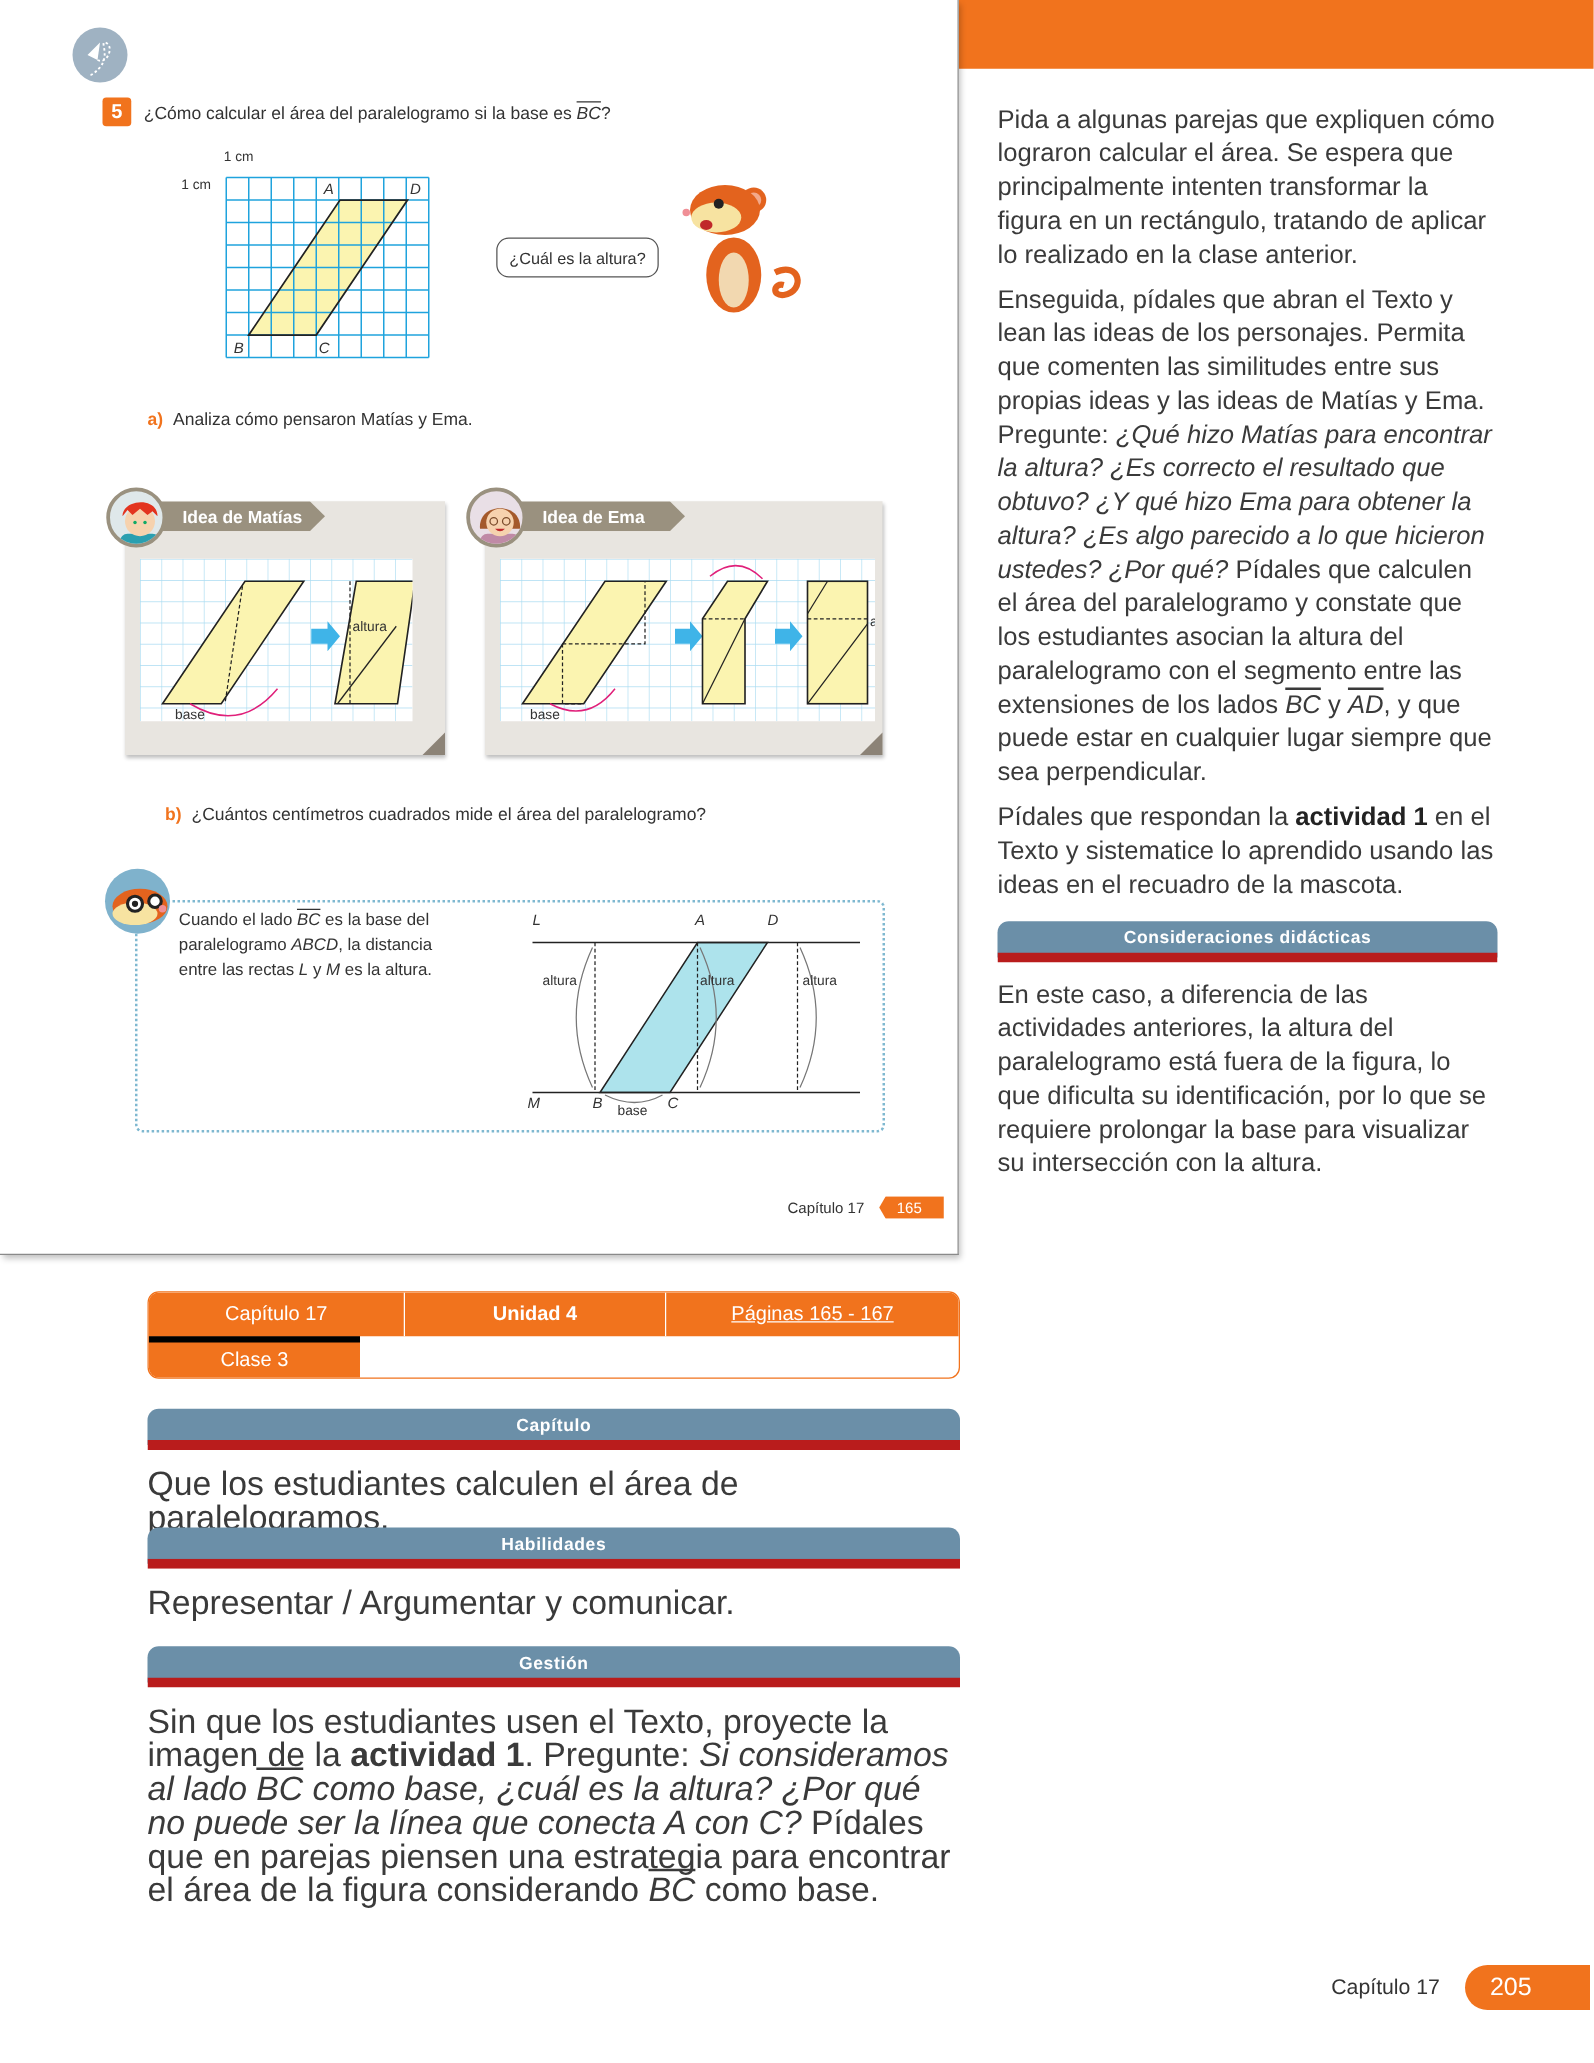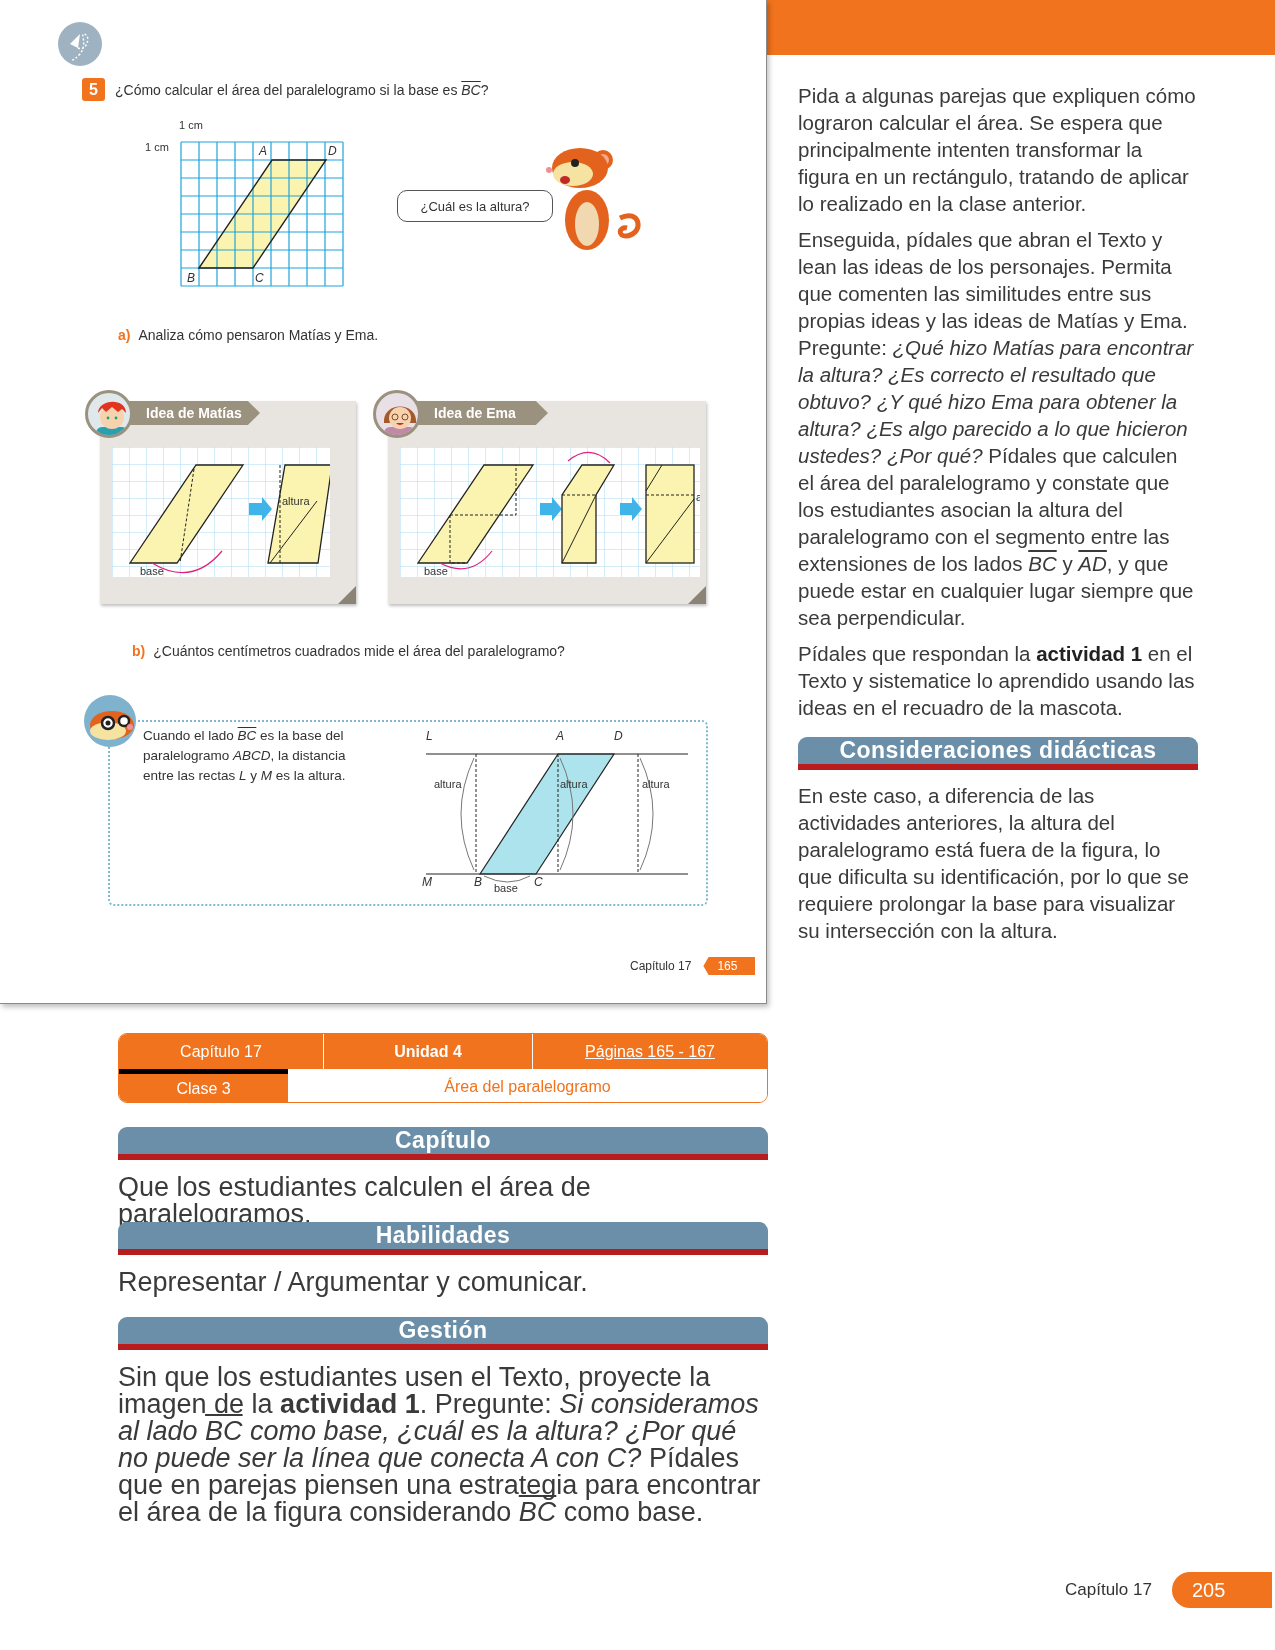--- a/index.html
+++ b/index.html
@@ -16,21 +16,21 @@
 
   .kite-icon { position: absolute; left: 58px; top: 22px; width: 44px; height: 44px; border-radius: 50%; background: #9fb2c2; }
   .kite-icon svg { width: 44px; height: 44px; }
 
   .q5 { position: absolute; left: 82px; top: 78px; display: flex; align-items: center; gap: 10px; font-size: 14px; color: #333; }
   .q5-num { width: 23px; height: 23px; background: #f1731d; color: #fff; font-weight: bold; font-size: 16px; border-radius: 3px; display: flex; align-items: center; justify-content: center; }
   .over { text-decoration: overline; font-style: italic; }
 
   .grid-fig { position: absolute; left: 135px; top: 118px; }
   .bubble {
-    position: absolute; left: 397px; top: 190px; width: 156px; height: 32px;
+    position: absolute; left: 397px; top: 190px; width: 130px; height: 32px;
     border: 1px solid #555; border-radius: 10px; background: #fff; font-size: 13px; color: #333;
     display: flex; align-items: center; justify-content: center;
   }
   .mouse { position: absolute; left: 535px; top: 138px; }
 
   .sub-q { position: absolute; font-size: 14px; color: #333; }
   .sub-q .lbl { color: #f1731d; font-weight: bold; margin-right: 8px; }
 
   .idea-card { position: absolute; background: #e8e5e0; box-shadow: 1px 2px 3px rgba(0,0,0,0.25); }
   .idea-card .fold { position: absolute; right: 0; bottom: 0; width: 0; height: 0; border-style: solid; border-width: 0 0 18px 18px; border-color: transparent transparent #8c8377 transparent; }
@@ -51,23 +51,23 @@
 
   .footer-165 { position: absolute; left: 630px; top: 957px; display: flex; align-items: center; gap: 12px; font-size: 12px; color: #333; }
   .footer-165 .pg { background: #f1731d; color: #fff; padding: 2px 18px 2px 14px; clip-path: polygon(10% 0, 100% 0, 100% 100%, 10% 100%, 0 50%); font-size: 12px; }
 
   
   .right-col { position: absolute; left: 798px; top: 82px; width: 400px; font-size: 20.5px; line-height: 27px; color: #3a3a3a; }
   .right-col p { margin-bottom: 9px; }
   .right-col em { font-style: italic; }
   .right-col b { font-weight: bold; color: #222; }
   .section-head {
-    height: 33px; background: #6b8fa8; color: #fff; font-weight: bold; font-size: 23px;
+    height: 33px; background: #6b8fa8; color: #fff; font-weight: bold; font-size: 14px;
     display: flex; align-items: center; justify-content: center; border-radius: 9px 9px 0 0;
-    border-bottom: 6px solid #b91c1c; letter-spacing: 0.5px;
+    border-bottom: 8px solid #b91c1c; letter-spacing: 0.5px;
   }
   .right-col .section-head { margin: 16px 0 12px 0; }
 
   
   .info-table { position: absolute; left: 118px; top: 1033px; width: 650px; height: 70px; border: 1px solid #f1731d; border-radius: 9px; overflow: hidden; }
   .info-row { display: flex; height: 35px; }
   .info-row .cell { display: flex; align-items: center; justify-content: center; font-size: 16px; }
   .info-row.r1 .cell { background: #f1731d; color: #fff; border-right: 1px solid #fff; }
   .info-row.r1 .cell:last-child { border-right: none; text-decoration: underline; }
   .info-row.r2 .c-clase { background: #f1731d; color: #fff; width: 169px; border-top: 5px solid #000000; }
@@ -296,21 +296,20 @@
 </div>
 
 <div class="info-table">
   <div class="info-row r1">
     <div class="cell" style="width:205px;">Capítulo 17</div>
     <div class="cell" style="width:209px; font-weight:bold;">Unidad 4</div>
     <div class="cell" style="flex:1;">Páginas 165 - 167</div>
   </div>
   <div class="info-row r2">
     <div class="cell c-clase">Clase 3</div>
-    <div class="cell c-title">Área del paralelogramo</div>
   </div>
 </div>
 
 <div class="left-section" style="top:1127px;">
   <div class="section-head">Capítulo</div>
   <div class="body">Que los estudiantes calculen el área de paralelogramos.</div>
 </div>
 
 <div class="left-section" style="top:1222px;">
   <div class="section-head">Habilidades</div>

